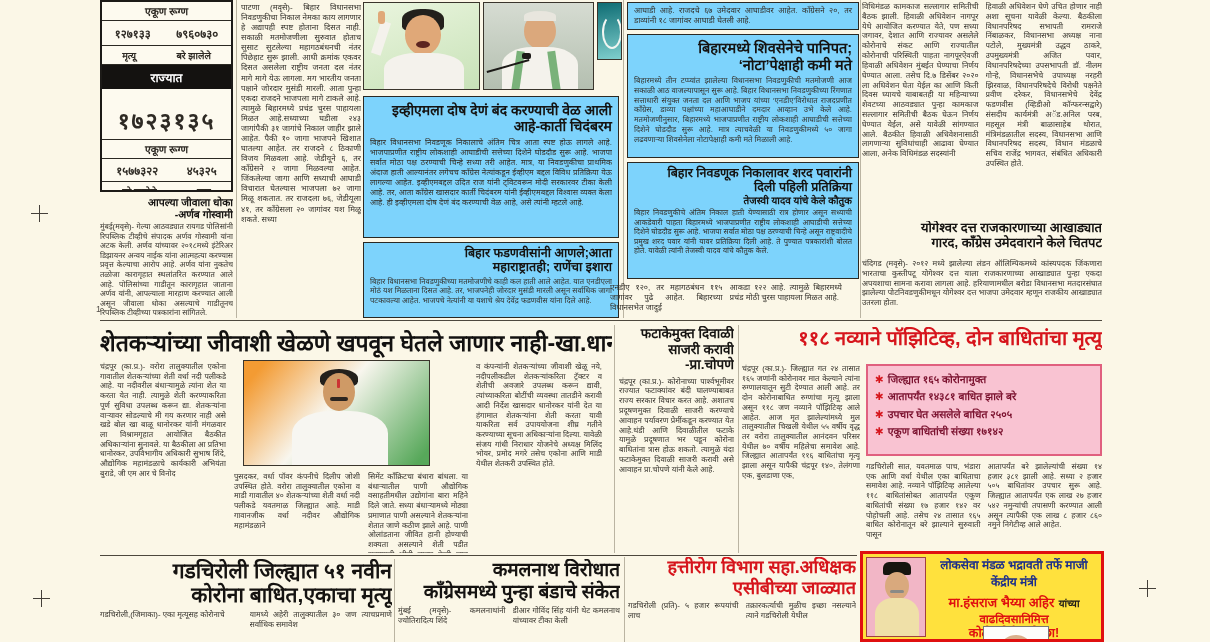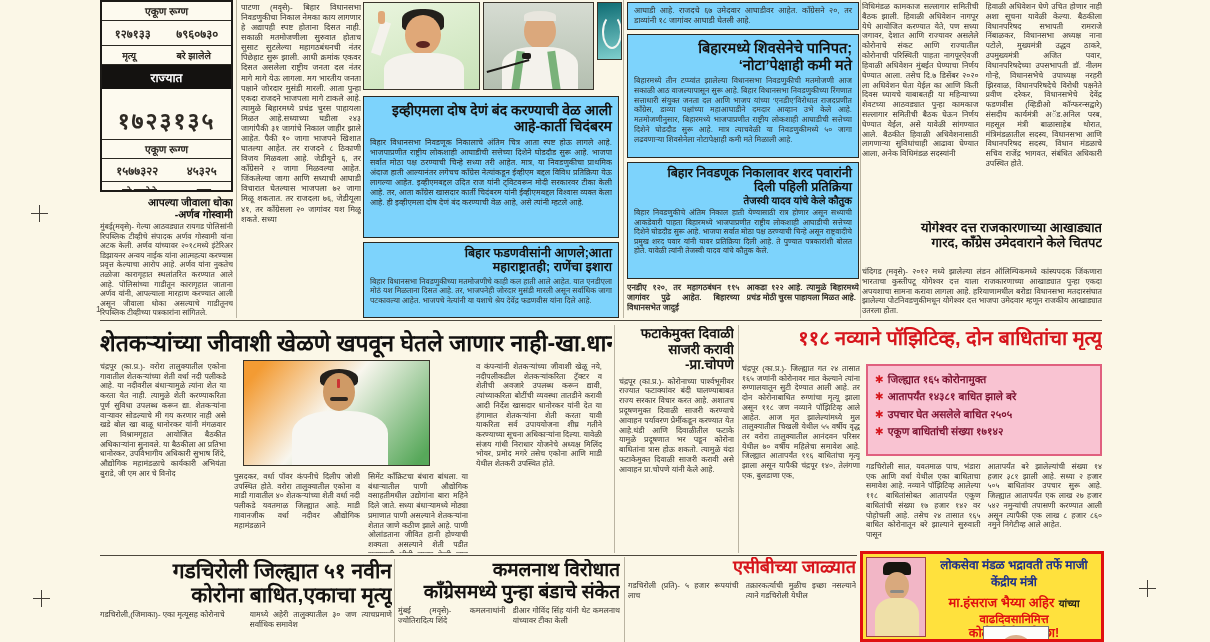--- a/index.html
+++ b/index.html
@@ -144,33 +144,33 @@
     <div class="hl" style="font-size:14.5px;margin-bottom:3px;">‘नोटा’पेक्षाही कमी मते</div>
     <div class="bodytxt" style="font-size:7.7px;">बिहारमध्ये तीन टप्प्यांत झालेल्या विधानसभा निवडणुकीची मतमोजणी आज सकाळी आठ वाजल्यापासून सुरू आहे. बिहार विधानसभा निवडणुकीच्या रिंगणात सत्ताधारी संयुक्त जनता दल आणि भाजप यांच्या ‘एनडीए’विरोधात राजदप्रणीत काँग्रेस, डाव्या पक्षांच्या महाआघाडीने दमदार आव्हान उभे केले आहे. मतमोजणीनुसार, बिहारमध्ये भाजपाप्रणीत राष्ट्रीय लोकशाही आघाडीची सत्तेच्या दिशेने घोडदौड सुरू आहे. मात्र त्याचवेळी या निवडणुकीमध्ये ५० जागा लढवणाऱ्या शिवसेनेला नोटापेक्षाही कमी मते मिळाली आहे.</div>
   </div>
 
   <div class="abs boxed" style="left:627px;top:162px;width:232px;height:117px;">
     <div class="hl" style="font-size:12.5px;">बिहार निवडणूक निकालावर शरद पवारांनी</div>
     <div class="hl" style="font-size:12.5px;">दिली पहिली प्रतिक्रिया</div>
     <div class="hl" style="font-size:10px;margin-bottom:2px;">तेजस्वी यादव यांचे केले कौतुक</div>
     <div class="bodytxt" style="font-size:7.5px;">बिहार निवडणुकीचे अंतिम निकाल हाती येण्यासाठी रात्र होणार असून सध्याची आकडेवारी पाहता बिहारमध्ये भाजपाप्रणीत राष्ट्रीय लोकशाही आघाडीची सत्तेच्या दिशेने घोडदौड सुरू आहे. भाजपा सर्वात मोठा पक्ष ठरण्याची चिन्हे असून राष्ट्रवादीचे प्रमुख शरद पवार यांनी यावर प्रतिक्रिया दिली आहे. ते पुण्यात पत्रकारांशी बोलत होते. यावेळी त्यांनी तेजस्वी यादव यांचे कौतुक केले.</div>
   </div>
-  <div class="abs twocol" style="left:627px;top:283px;width:232px;height:35px;overflow:hidden;font-weight:bold;">
+  <div class="abs twocol" style="left:610px;top:283px;width:232px;height:35px;overflow:hidden;">
     <div class="bodytxt" style="font-size:8px;">एनडीए १२०, तर महागठबंधन ११५ जागांवर पुढे आहेत. बिहारच्या विधानसभेत जादुई</div>
     <div class="bodytxt" style="font-size:8px;">आकडा १२२ आहे. त्यामुळे बिहारमध्ये प्रचंड मोठी चुरस पाहायला मिळत आहे.</div>
   </div>
 
   <div class="abs twocol" style="left:862px;top:2px;width:240px;height:216px;overflow:hidden;">
     <div class="bodytxt" style="font-size:7.8px;">विधिमंडळ कामकाज सल्लागार समितीची बैठक झाली. हिवाळी अधिवेशन नागपूर येथे आयोजित करण्यात येते, पण सध्या जगावर, देशात आणि राज्यावर असलेले कोरोनाचे संकट आणि राज्यातील कोरोनाची परिस्थिती पाहता नागपूरऐवजी हिवाळी अधिवेशन मुंबईत घेण्याचा निर्णय घेण्यात आला. तसेच दि.७ डिसेंबर २०२० ला अधिवेशन घेता येईल का आणि किती दिवस घ्यायचे याबाबतही या महिन्याच्या शेवटच्या आठवड्यात पुन्हा कामकाज सल्लागार समितीची बैठक घेऊन निर्णय घेण्यात येईल, असे यावेळी सांगण्यात आले. बैठकीत हिवाळी अधिवेशनासाठी लागणाऱ्या सुविधांचाही आढावा घेण्यात आला, अनेक विधिमंडळ सदस्यांनी</div>
     <div class="bodytxt" style="font-size:7.8px;">हिवाळी अधिवेशन घेणे उचित होणार नाही अशा सूचना यावेळी केल्या. बैठकीला विधानपरिषद सभापती रामराजे निंबाळकर, विधानसभा अध्यक्ष नाना पटोले, मुख्यमंत्री उद्धव ठाकरे, उपमुख्यमंत्री अजित पवार, विधानपरिषदेच्या उपसभापती डॉ. नीलम गोऱ्हे, विधानसभेचे उपाध्यक्ष नरहरी झिरवाळ, विधानपरिषदेचे विरोधी पक्षनेते प्रवीण दरेकर, विधानसभेचे देवेंद्र फडणवीस (व्हिडीओ कॉन्फरन्सद्वारे) संसदीय कार्यमंत्री अॅड.अनिल परब, महसूल मंत्री बाळासाहेब थोरात, मंत्रिमंडळातील सदस्य, विधानसभा आणि विधानपरिषद सदस्य, विधान मंडळाचे सचिव राजेंद्र भागवत, संबंधित अधिकारी उपस्थित होते.</div>
   </div>
 
   <div class="abs" style="left:862px;top:221px;width:240px;height:97px;overflow:hidden;">
     <div class="hl" style="font-size:13px;">योगेश्वर दत्त राजकारणाच्या आखाड्यात</div>
-    <div class="hl" style="font-size:13px;margin-bottom:16px;">गारद, काँग्रेस उमेदवाराने केले चितपट</div>
+    <div class="hl" style="font-size:13px;margin-bottom:8px;">गारद, काँग्रेस उमेदवाराने केले चितपट</div>
     <div class="bodytxt" style="font-size:7.8px;">चंदिगड (मवृसे)- २०१२ मध्ये झालेल्या लंडन ऑलिम्पिकमध्ये कांस्यपदक जिंकणारा भारताचा कुस्तीपटू योगेश्वर दत्त याला राजकारणाच्या आखाड्यात पुन्हा एकदा अपयशाचा सामना करावा लागला आहे. हरियाणामधील बरोडा विधानसभा मतदारसंघात झालेल्या पोटनिवडणुकीमधून योगेश्वर दत्त भाजपा उमेदवार म्हणून राजकीय आखाड्यात उतरला होता.</div>
   </div>
 
   <div class="abs" style="left:100px;top:326px;width:512px;white-space:nowrap;overflow:hidden;font-weight:bold;font-size:23px;color:#121110;">शेतकऱ्यांच्या जीवाशी खेळणे खपवून घेतले जाणार नाही-खा.धानोरकर</div>
   <div class="abs" style="left:100px;top:362px;width:512px;height:191px;display:flex;gap:8px;overflow:hidden;">
     <div class="bodytxt" style="width:126px;font-size:7.7px;">चंद्रपूर (का.प्र.)- वरोरा तालुक्यातील एकोना गावातील शेतकऱ्यांच्या शेती वर्धा नदी पलीकडे आहे. या नदीवरील बंधाऱ्यामुळे त्यांना शेत या करता येत नाही. त्यामुळे शेती करण्याकरिता पूर्ण सुविधा उपलब्ध करून द्या. शेतकऱ्यांना वाऱ्यावर सोडल्याचे मी गय करणार नाही असे खडे बोल खा बाळू धानोरकर यांनी मंगळवार ला विश्रामगृहात आयोजित बैठकीत अधिकाऱ्यांना सुनावले. या बैठकीला आ प्रतिभा धानोरकर, उपविभागीय अधिकारी सुभाष शिंदे, औद्योगिक महामंडळाचे कार्यकारी अभियंता बुराडे, जी एम आर चे विनोद</div>
     <div class="bodytxt" style="width:126px;font-size:7.7px;padding-top:110px;box-sizing:border-box;">पुसदकर, वर्धा पॉवर कंपनीचे दिलीप जोशी उपस्थित होते. वरोरा तालुक्यातील एकोना व माडी गावातील ४० शेतकऱ्यांच्या शेती वर्धा नदी पलीकडे यवतमाळ जिल्ह्यात आहे. माडी गावानजीक वर्धा नदीवर औद्योगिक महामंडळाने</div>
     <div class="bodytxt" style="width:100px;font-size:7.7px;padding-top:110px;box-sizing:border-box;">सिमेंट काँक्रिटचा बंधारा बांधला. या बंधाऱ्यातील पाणी औद्योगिक वसाहतीमधील उद्योगांना बारा महिने दिले जाते. सध्या बंधाऱ्यामध्ये मोठ्या प्रमाणात पाणी असल्याने शेतकऱ्यांना शेतात जाणे कठीण झाले आहे. पाणी ओलांडताना जीवित हानी होण्याची शक्यता असल्याने शेती पडीत राहण्याची भीती व्यक्त केली जात आहे. शेती पडीत झाल्यास आर्थिक नुकसान होईल याकरिता खा बाळू धानोरकर व आमदार प्रतिभा धानोरकर यांच्या नेतृत्वात बैठकीचे आयोजन करण्यात आले होते. औद्योगिक महामंडळ</div>
     <div class="bodytxt" style="width:126px;font-size:7.7px;">व कंपन्यांनी शेतकऱ्यांच्या जीवाशी खेळू नये, नदीपलीकडील शेतकऱ्यांकरिता ट्रॅक्टर व शेतीची अवजारे उपलब्ध करून द्यावी, त्यांच्याकरिता बोटींची व्यवस्था तातडीने करावी आदी निर्देश खासदार धानोरकर यांनी देत या हंगामात शेतकऱ्यांना शेती करता यावी याकरिता सर्व उपाययोजना शीघ्र गतीने करण्याच्या सूचना अधिकाऱ्यांना दिल्या. यावेळी संजय गांधी निराधार योजनेचे अध्यक्ष मिलिंद भोयर, प्रमोद मगरे तसेच एकोना आणि माडी येथील शेतकरी उपस्थित होते.</div>
   </div>
@@ -214,20 +214,21 @@
   <div class="abs cut-bottom" style="left:398px;top:559px;width:222px;height:83px;">
     <div class="hl" style="font-size:19px;">कमलनाथ विरोधात</div>
     <div class="hl" style="font-size:19px;margin-bottom:3px;">काँग्रेसमध्ये पुन्हा बंडाचे संकेत</div>
     <div class="twocol">
       <div class="bodytxt" style="font-size:7.8px;">मुंबई (मवृसे)- कमलनाथांनी ज्योतिरादित्य शिंदे</div>
       <div class="bodytxt" style="font-size:7.8px;">डीआर गोविंद सिंह यांनी थेट कमलनाथ यांच्यावर टीका केली</div>
     </div>
   </div>
 
   <div class="abs cut-bottom" style="left:628px;top:557px;width:228px;height:85px;">
+    <div class="hl red" style="font-size:18px;">हत्तीरोग विभाग सहा.अधिक्षक</div>
     <div class="hl red" style="font-size:18px;margin-bottom:3px;">एसीबीच्या जाळ्यात</div>
     <div class="twocol">
       <div class="bodytxt" style="font-size:7.8px;">गडचिरोली (प्रति)- ५ हजार रूपयांची लाच</div>
       <div class="bodytxt" style="font-size:7.8px;">तक्रारकर्त्याची मुळीच इच्छा नसल्याने त्याने गडचिरोली येथील</div>
     </div>
   </div>
 
   <div class="abs cut-bottom" style="left:860px;top:551px;width:244px;height:91px;background:#ffe13d;border:3px solid #e01010;box-sizing:border-box;">
     <div class="abs photo" style="left:3px;top:3px;width:60px;height:80px;background:#f2b6c6;border-color:#a04040;">
       <div class="abs" style="left:16px;top:4px;width:28px;height:13px;background:#17150f;border-radius:6px 6px 2px 2px;"></div>

